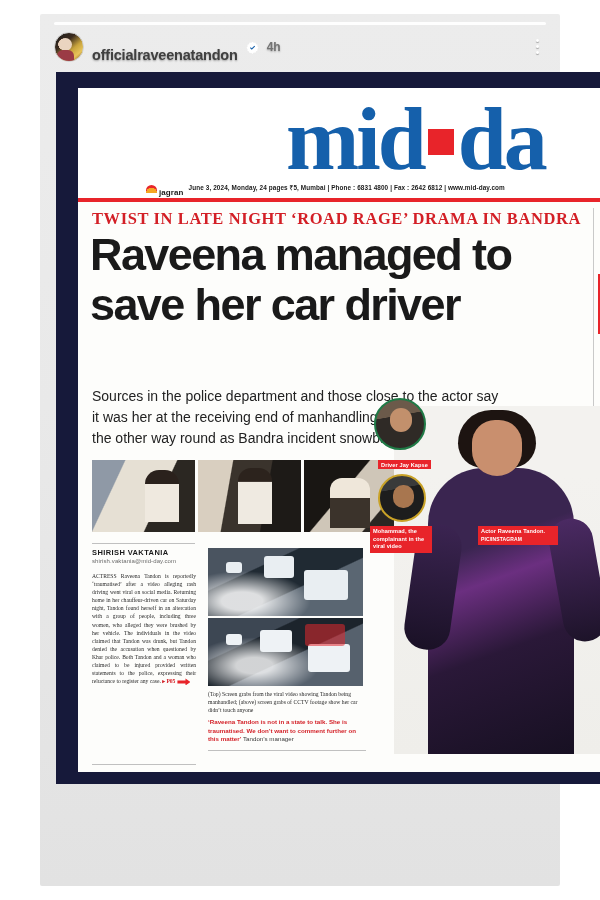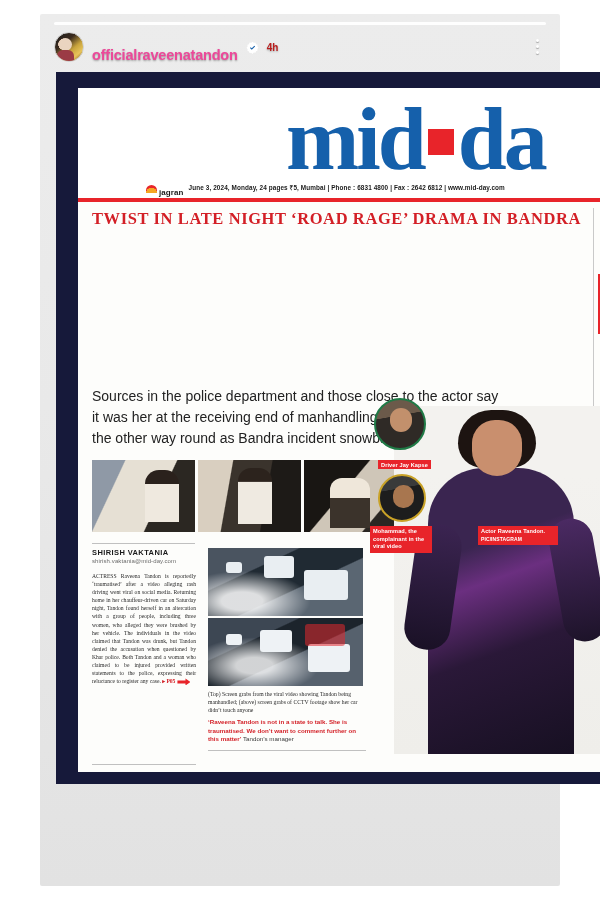--- a/index.html
+++ b/index.html
@@ -36,30 +36,30 @@
   }
   .avatar::before{
     content:"";position:absolute;left:4px;top:5px;width:13px;height:13px;border-radius:50%;
     background:#ead4c0;
   }
   .avatar::after{
     content:"";position:absolute;left:2px;top:17px;width:17px;height:13px;border-radius:6px 6px 2px 2px;
     background:#9b3b45;
   }
   .username{
-    font-size:14.5px;font-weight:bold;color:#ec4899;letter-spacing:-0.2px;
+    font-size:14.5px;font-weight:bold;color:#404040;letter-spacing:-0.2px;
     text-shadow:0 1px 2px rgba(0,0,0,.35);
     white-space:nowrap;
     margin-top:16px;
   }
   .verified{
     width:13px;height:13px;flex:0 0 auto;display:block;
   }
   .time-ago{
-    font-size:10px;color:#b91c1c;font-weight:600;
+    font-size:12px;color:#737373;font-weight:600;
     text-shadow:0 1px 2px rgba(0,0,0,.3);
   }
   .more-dots{
     position:absolute;right:0;top:4px;width:18px;height:24px;
     display:flex;flex-direction:column;align-items:center;justify-content:center;gap:3px;
   }
   .more-dots i{display:block;width:3px;height:3px;border-radius:50%;background:#ffffff;
     box-shadow:0 1px 1px rgba(0,0,0,.3);}
 
   
@@ -261,20 +261,22 @@
 
       <div class="masthead">
         <div class="mast-logo"><span>mid</span><span class="mast-dot"></span><span>da</span></div>
         <div class="dateline"><span class="jagran-sun"></span><span class="jagran">jagran</span><span>June 3, 2024, Monday, 24 pages ₹5, Mumbai | Phone : 6831 4800 | Fax : 2642 6812 | www.mid-day.com</span></div>
         <div class="mast-rule"></div>
       </div>
 
       <div class="kicker">TWIST IN LATE NIGHT ‘ROAD RAGE’ DRAMA IN BANDRA</div>
 
       <div class="headline">
+        <div>Raveena managed to</div>
+        <div>save her car driver</div>
       </div>
 
       <div class="deck">
         <div>Sources in the police department and those close to the actor say</div>
         <div>it was her at the receiving end of manhandling and not</div>
         <div>the other way round as Bandra incident snowballs</div>
       </div>
 
       <div class="vrule"></div>
       <div class="redtab"></div>

